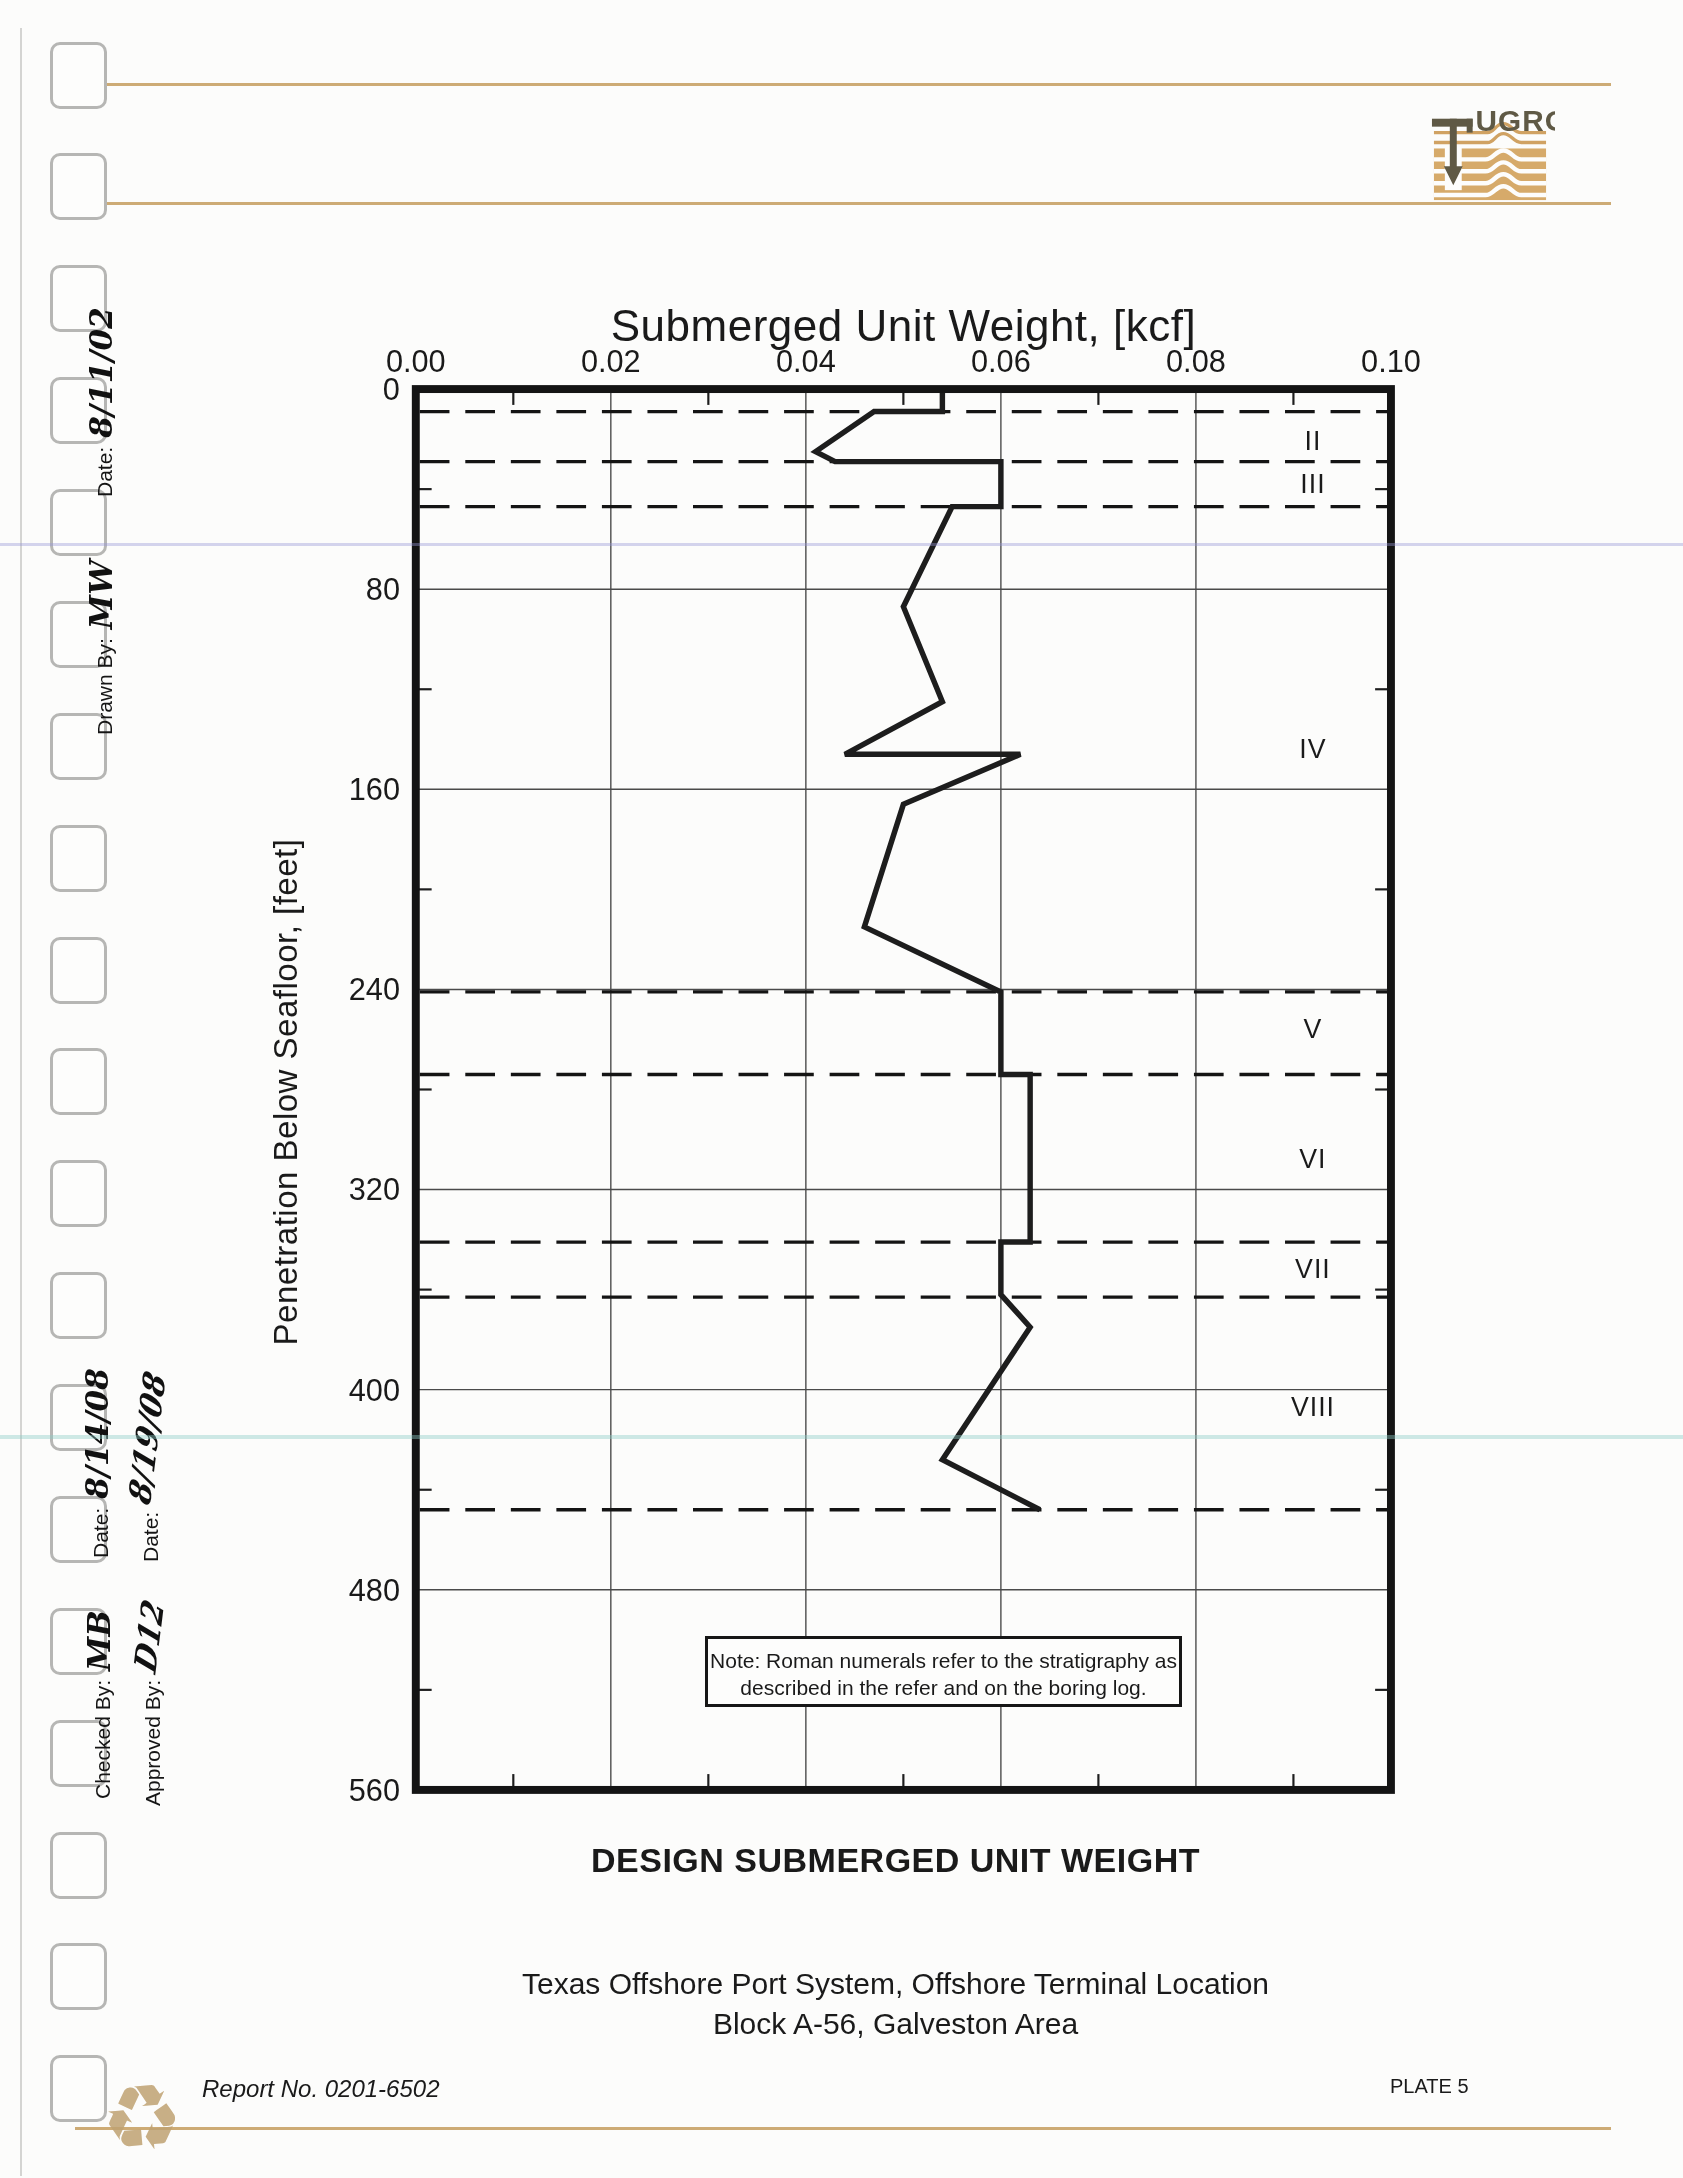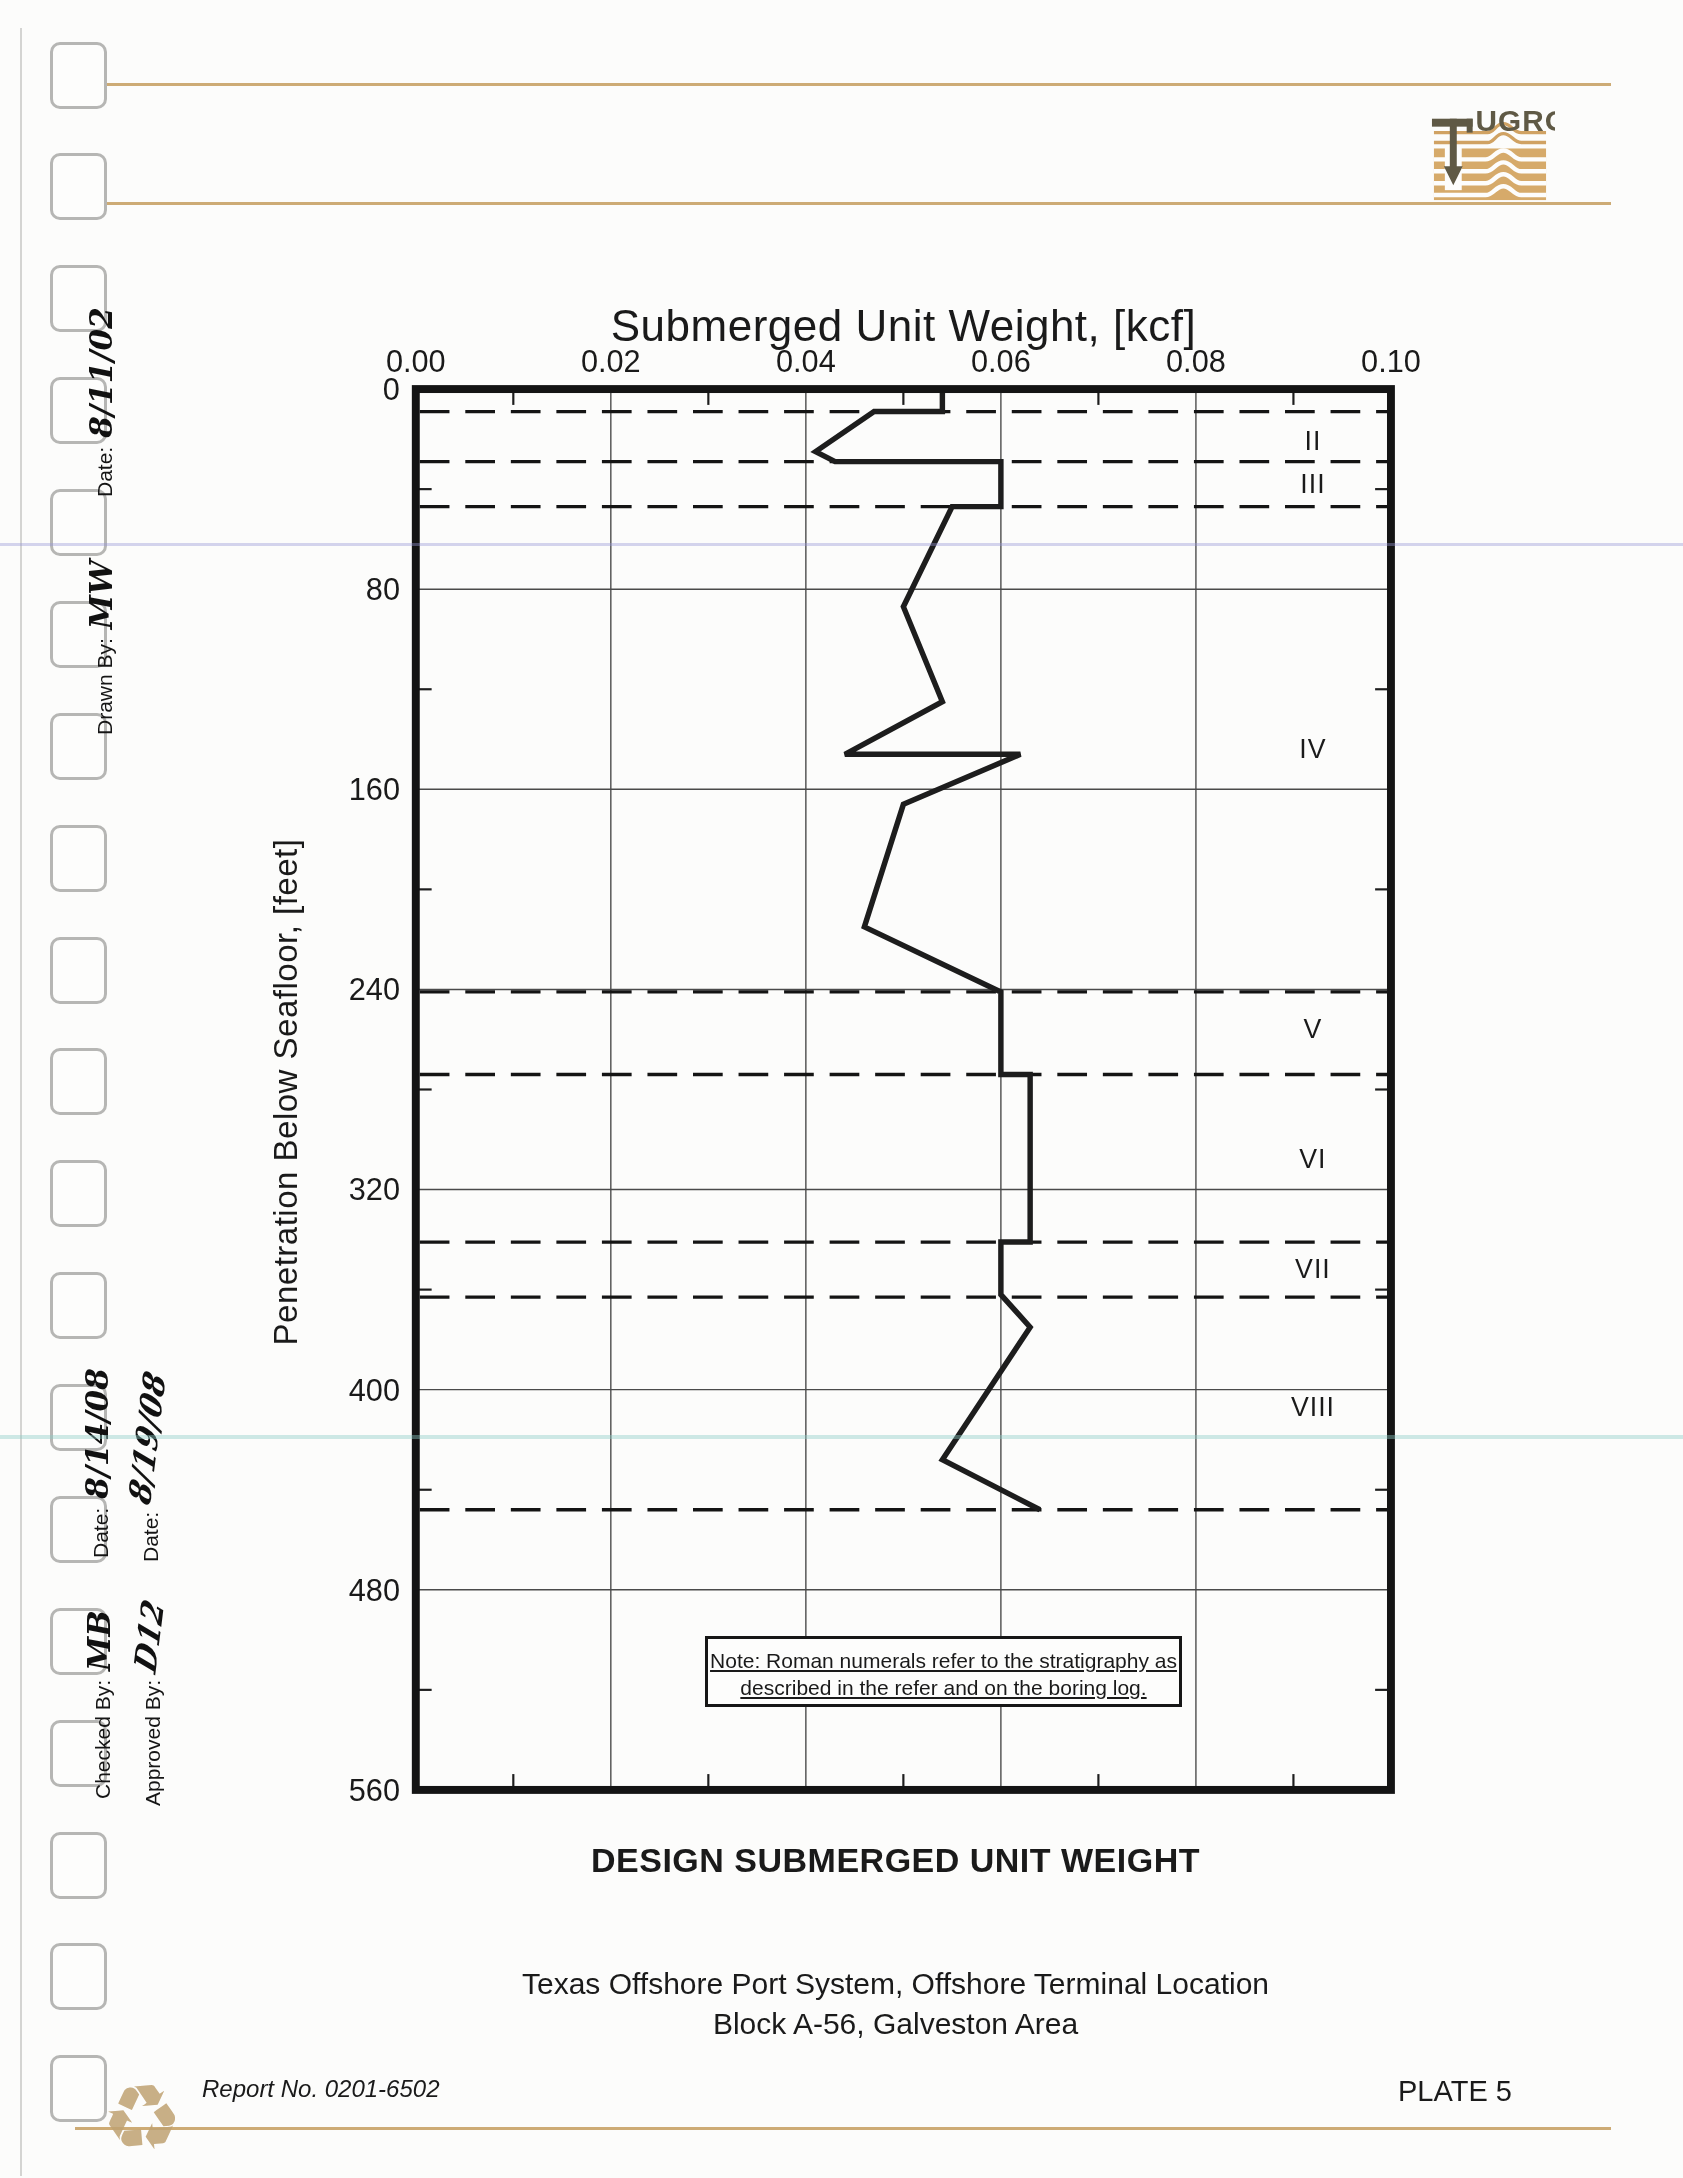--- a/index.html
+++ b/index.html
@@ -14,28 +14,28 @@
   #chart-svg{position:absolute;left:0;top:0;}
   #chart-svg text{font-family:"Liberation Sans",sans-serif;fill:#1a1a1a;}
   
   #x-axis-title{position:absolute;left:416px;top:301px;width:975px;text-align:center;
      font-size:44px;letter-spacing:0.5px;}
   #y-axis-title-wrap{position:absolute;left:286px;top:1092px;width:0;height:0;}
   #y-axis-title{position:absolute;white-space:nowrap;transform:translate(-50%,-50%) rotate(-90deg);
      font-size:33px;letter-spacing:0.5px;}
   
   #note-box{position:absolute;left:705px;top:1636px;width:477px;height:71px;border:3px solid #161616;
-     background:#fdfdfc;text-align:center;font-size:21px;line-height:27px;padding-top:8px;box-sizing:border-box;text-decoration:underline;}
+     background:#fdfdfc;text-align:center;font-size:21px;line-height:27px;padding-top:8px;box-sizing:border-box;}
   
   #main-title{position:absolute;left:54px;top:1841px;width:1683px;text-align:center;
      font-size:34px;font-weight:bold;letter-spacing:0.5px;}
   #subtitle{position:absolute;left:54px;top:1964px;width:1683px;text-align:center;
      font-size:30px;line-height:40px;}
   #report-no{position:absolute;left:202px;top:2075px;font-size:24px;font-style:italic;}
-  #plate-no{position:absolute;left:1390px;top:2075px;font-size:29px;margin-left:8px;}
+  #plate-no{position:absolute;left:1390px;top:2075px;font-size:20px;}
   #recycle{position:absolute;left:101px;top:2073px;font-size:91px;color:#bfa272;opacity:.85;
      transform:rotate(-5deg);line-height:91px;}
   
   .stamp{position:absolute;white-space:nowrap;transform:rotate(-90deg);transform-origin:left top;}
   .stamp .typed{font-size:21px;color:#151515;}
   .stamp .hand{font-family:"DejaVu Serif",serif;font-style:italic;font-weight:bold;
      font-size:31px;margin-left:9px;color:#111;}
   .hand-slant{display:inline-block;transform:rotate(7deg) skewX(-14deg);}
   
   #logo{position:absolute;left:1424px;top:83px;}

